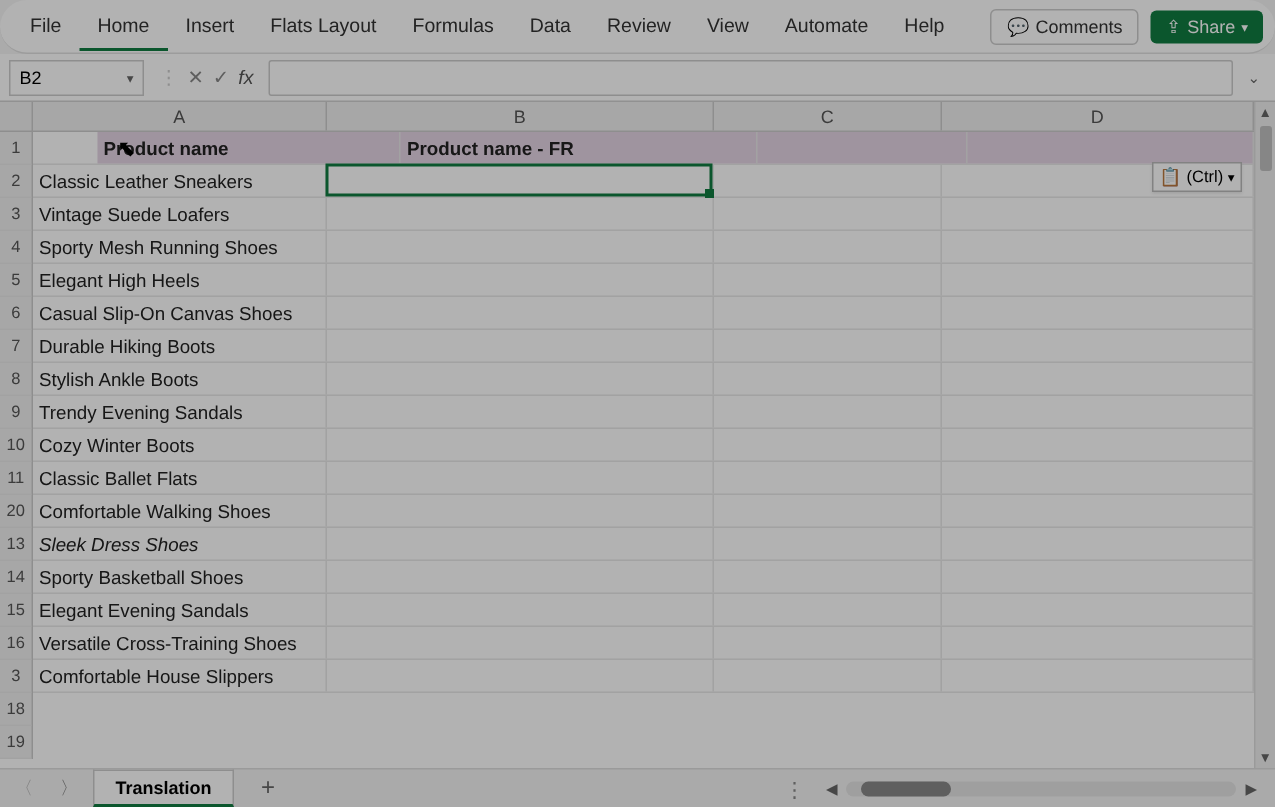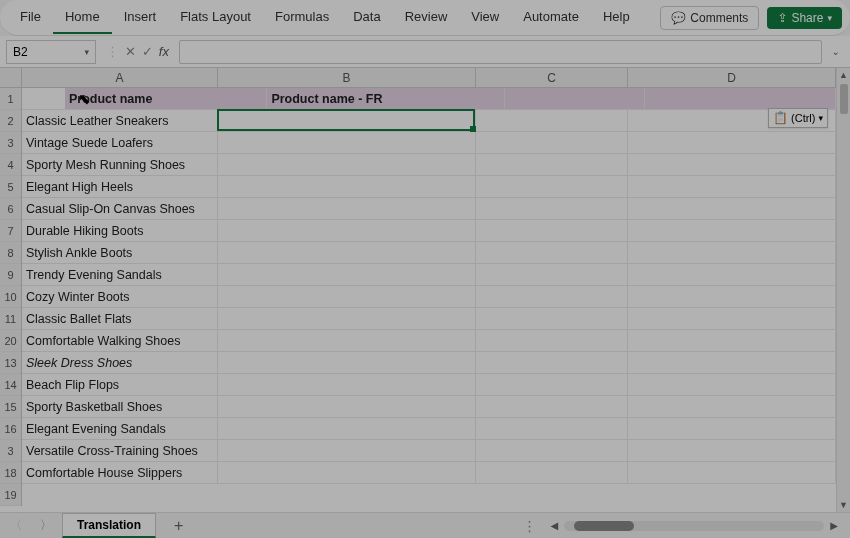--- a/index.html
+++ b/index.html
@@ -276,26 +276,20 @@
         <div class="cell" style="width: 152px;"></div>
         <div class="cell" style="width: 208px;"></div>
       </div>
       <div class="row">
         <div class="cell" style="width: 196px; font-style: italic;">Sleek Dress Shoes</div>
         <div class="cell" style="width: 258px;"></div>
         <div class="cell" style="width: 152px;"></div>
         <div class="cell" style="width: 208px;"></div>
       </div>
       <div class="row">
-        <div class="cell" style="width: 196px;">Beach Flip Flops</div>
-        <div class="cell" style="width: 258px;"></div>
-        <div class="cell" style="width: 152px;"></div>
-        <div class="cell" style="width: 208px;"></div>
-      </div>
-      <div class="row">
         <div class="cell" style="width: 196px;">Sporty Basketball Shoes</div>
         <div class="cell" style="width: 258px;"></div>
         <div class="cell" style="width: 152px;"></div>
         <div class="cell" style="width: 208px;"></div>
       </div>
       <div class="row">
         <div class="cell" style="width: 196px;">Elegant Evening Sandals</div>
         <div class="cell" style="width: 258px;"></div>
         <div class="cell" style="width: 152px;"></div>
         <div class="cell" style="width: 208px;"></div>

